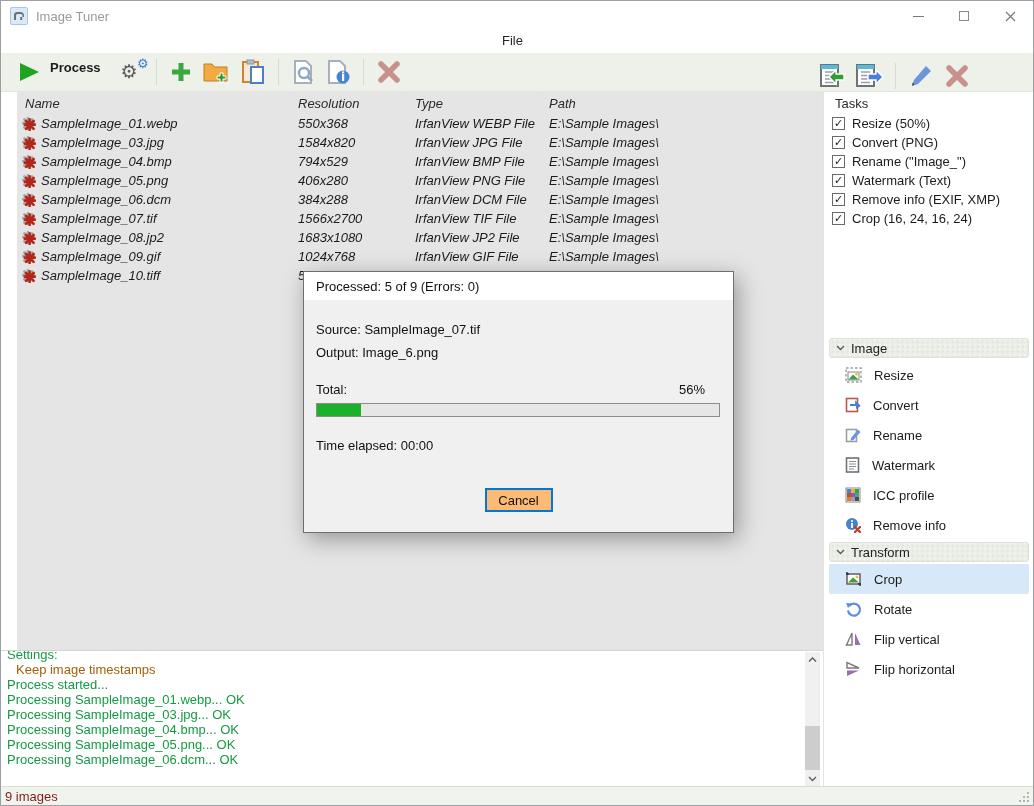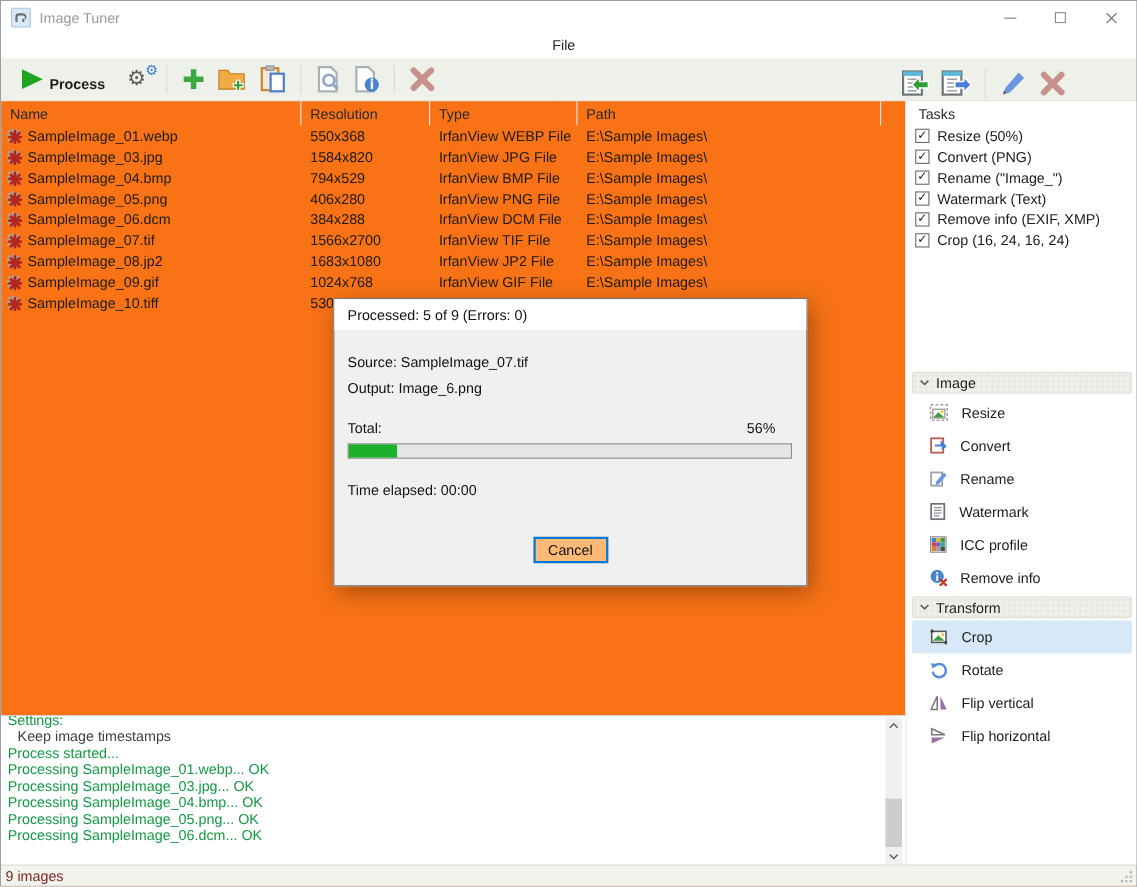--- a/index.html
+++ b/index.html
@@ -17,29 +17,29 @@
   .max-glyph { width:10px; height:10px; border:1px solid #8a8a8a; }
 
   
   .menubar { position:absolute; left:0; top:30px; width:100%; height:22px; background:#fff; display:flex; align-items:center; padding-left:8px;flex-direction:column; }
   .menu-item { padding:2px 10px 2px 0; margin-right:7px; color:#262626; }
 
   
   .toolbar { position:absolute; left:0; top:52px; width:100%; height:39px; background:#eef1ea; border-bottom:1px solid #e2e5de; display:flex; align-items:center; }
   .tb-sep { width:1px; height:26px; background:#d7dbd2; margin:0 7px; }
   .tb-btn { display:flex; align-items:center; justify-content:center; padding:3px 5px; border-radius:3px; }
-  .process-btn { margin-left:8px; padding:3px 8px; display:flex; align-items:flex-end; gap:4px; }
+  .process-btn { margin-left:8px; padding:3px 8px; display:flex; align-items:flex-start; gap:9px; }
   .process-label { font-weight:700; color:#1c1c1c; }
   .tb-right { position:absolute; right:58px; top:6px; display:flex; align-items:center; }
   .gear-wrap { position:relative; width:28px; height:26px; margin-left:12px; }
   .gear-big { position:absolute; left:0; top:3px; font-size:19px; color:#5c5c5c; line-height:1; }
   .gear-small { position:absolute; right:0; top:-2px; font-size:13px; color:#3f7fd6; line-height:1; }
 
   
-  .table-area { position:absolute; left:0; top:91px; width:822px; height:558px; background:#f97316; }
+  .table-area { position:absolute; left:16px; top:91px; width:822px; height:558px; background:#e5e5e5;font-style:italic; }
   .thead { display:flex; height:22px; align-items:center; }
   .th { padding-left:8px; color:#2a2a2a; border-right:1px solid #e4e4e4; height:100%; display:flex; align-items:center; }
   .th-name { width:273px; } .th-res { width:117px; } .th-type { width:134px; } .th-path { width:276px; }
   .trow { display:flex; height:19px; align-items:center; }
   .td { padding-left:8px; white-space:nowrap; overflow:hidden; }
   .td-name { width:273px; display:flex; align-items:center; gap:5px; padding-left:5px; }
   .td-res { width:117px; } .td-type { width:134px; } .td-path { width:276px; }
 
   
   .right-panel { position:absolute; left:822px; top:91px; width:211px; height:694px; background:#fff; border-left:1px solid #e3e3e3; }
@@ -51,21 +51,21 @@
     background-color:#ebeee6;
     background-image:radial-gradient(#e0e4da 1px, transparent 1px), radial-gradient(#f2f4ee 1px, transparent 1px);
     background-size:5px 5px, 5px 5px; background-position:0 0, 2px 3px; }
   .tool-item { height:30px; margin:0 5px; display:flex; align-items:center; gap:12px; padding-left:16px; border-radius:2px; }
   .tool-item.selected { background:#d7e9f8; }
   .sec-gap { height:2px; }
 
   
   .log-area { position:absolute; left:0; top:649px; width:822px; height:136px; background:#fff; border-top:1px solid #d4d4d4; overflow:hidden; }
   .log-lines { padding:1px 0 0 6px; }
-  .log-line { line-height:15px; white-space:nowrap; color:#404040; }
+  .log-line { line-height:15px; white-space:nowrap; color:#a16207; }
   .log-line.green { color:#149a43; }
   .log-line.log-indent { padding-left:9px; }
   .log-lines .log-line:first-child { margin-top:-5px; }
   .v-scrollbar { position:absolute; right:3px; top:1px; width:15px; height:134px; background:#f0f0f0; }
   .sb-arrow { position:absolute; left:0; width:15px; height:15px; display:flex; align-items:center; justify-content:center; color:#5a5a5a; }
   .sb-up { top:0; } .sb-down { bottom:0; }
   .sb-thumb { position:absolute; left:0; top:74px; width:15px; height:44px; background:#cdcdcd; }
 
   
   .statusbar { position:absolute; left:0; top:785px; width:100%; height:20px; background:#f1f3ed; border-top:1px solid #dadcd5; display:flex; align-items:center; padding-left:4px; color:#7f1d1d; }

